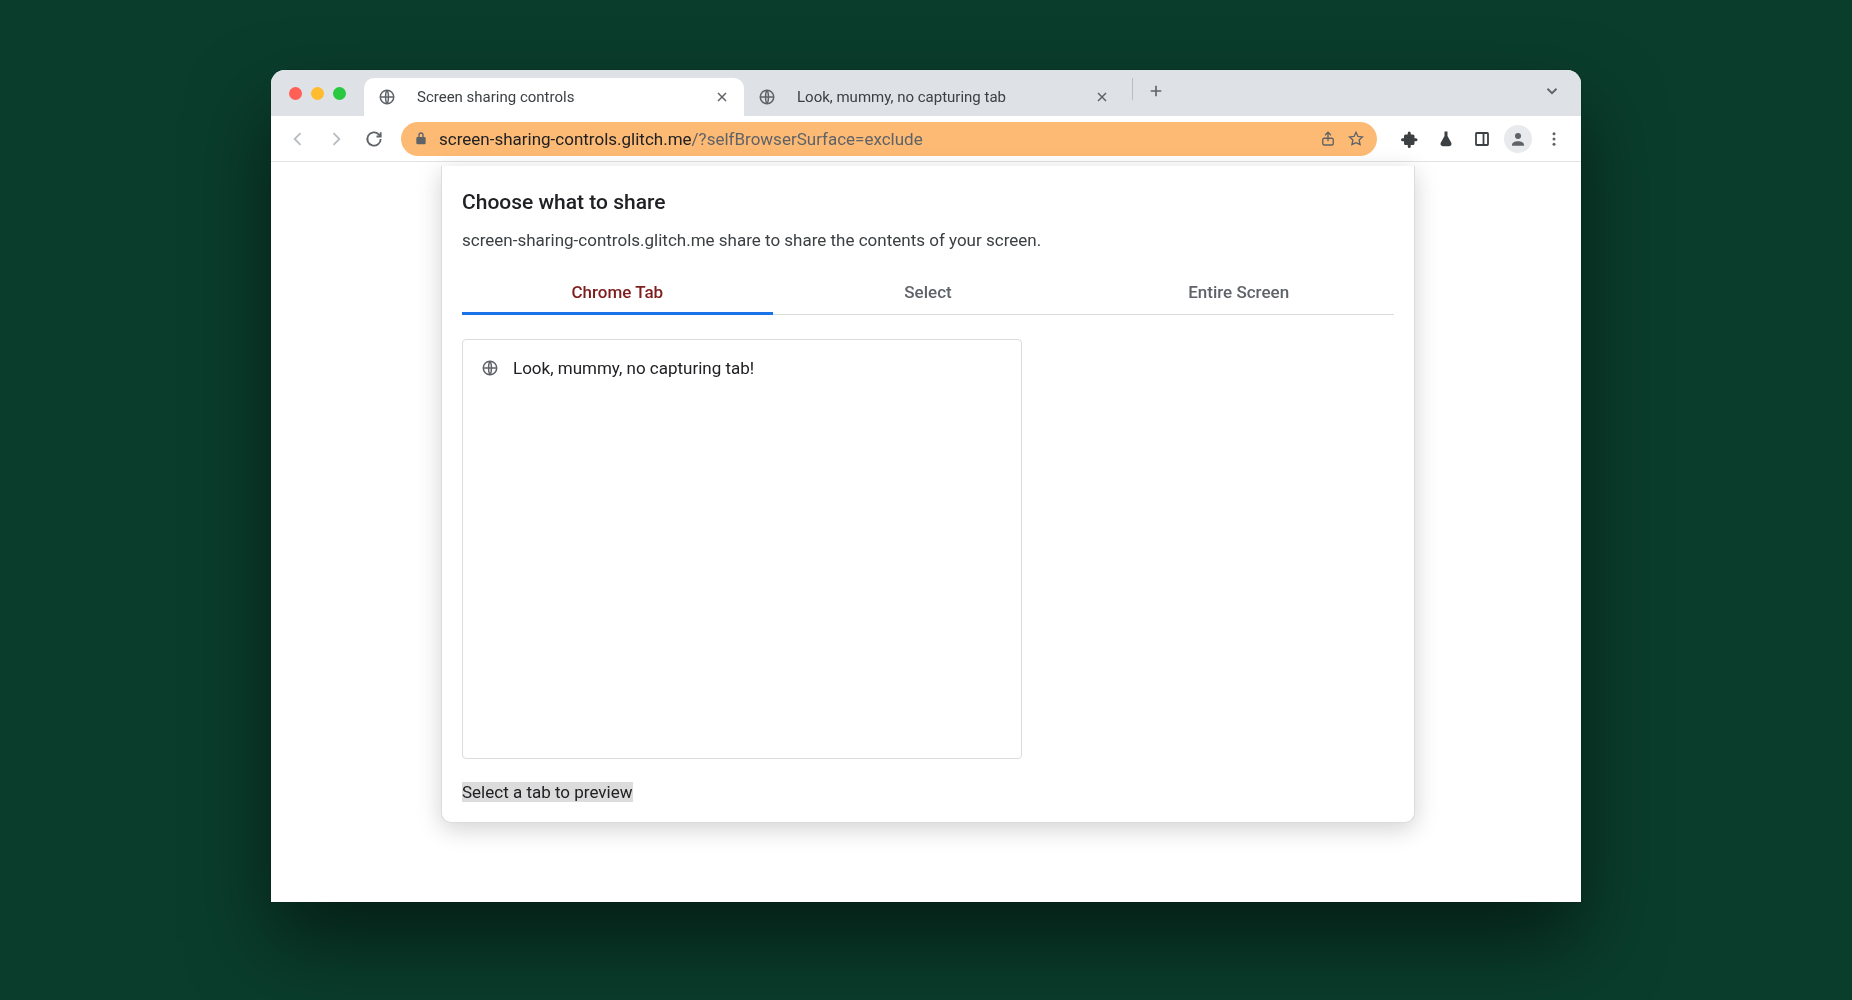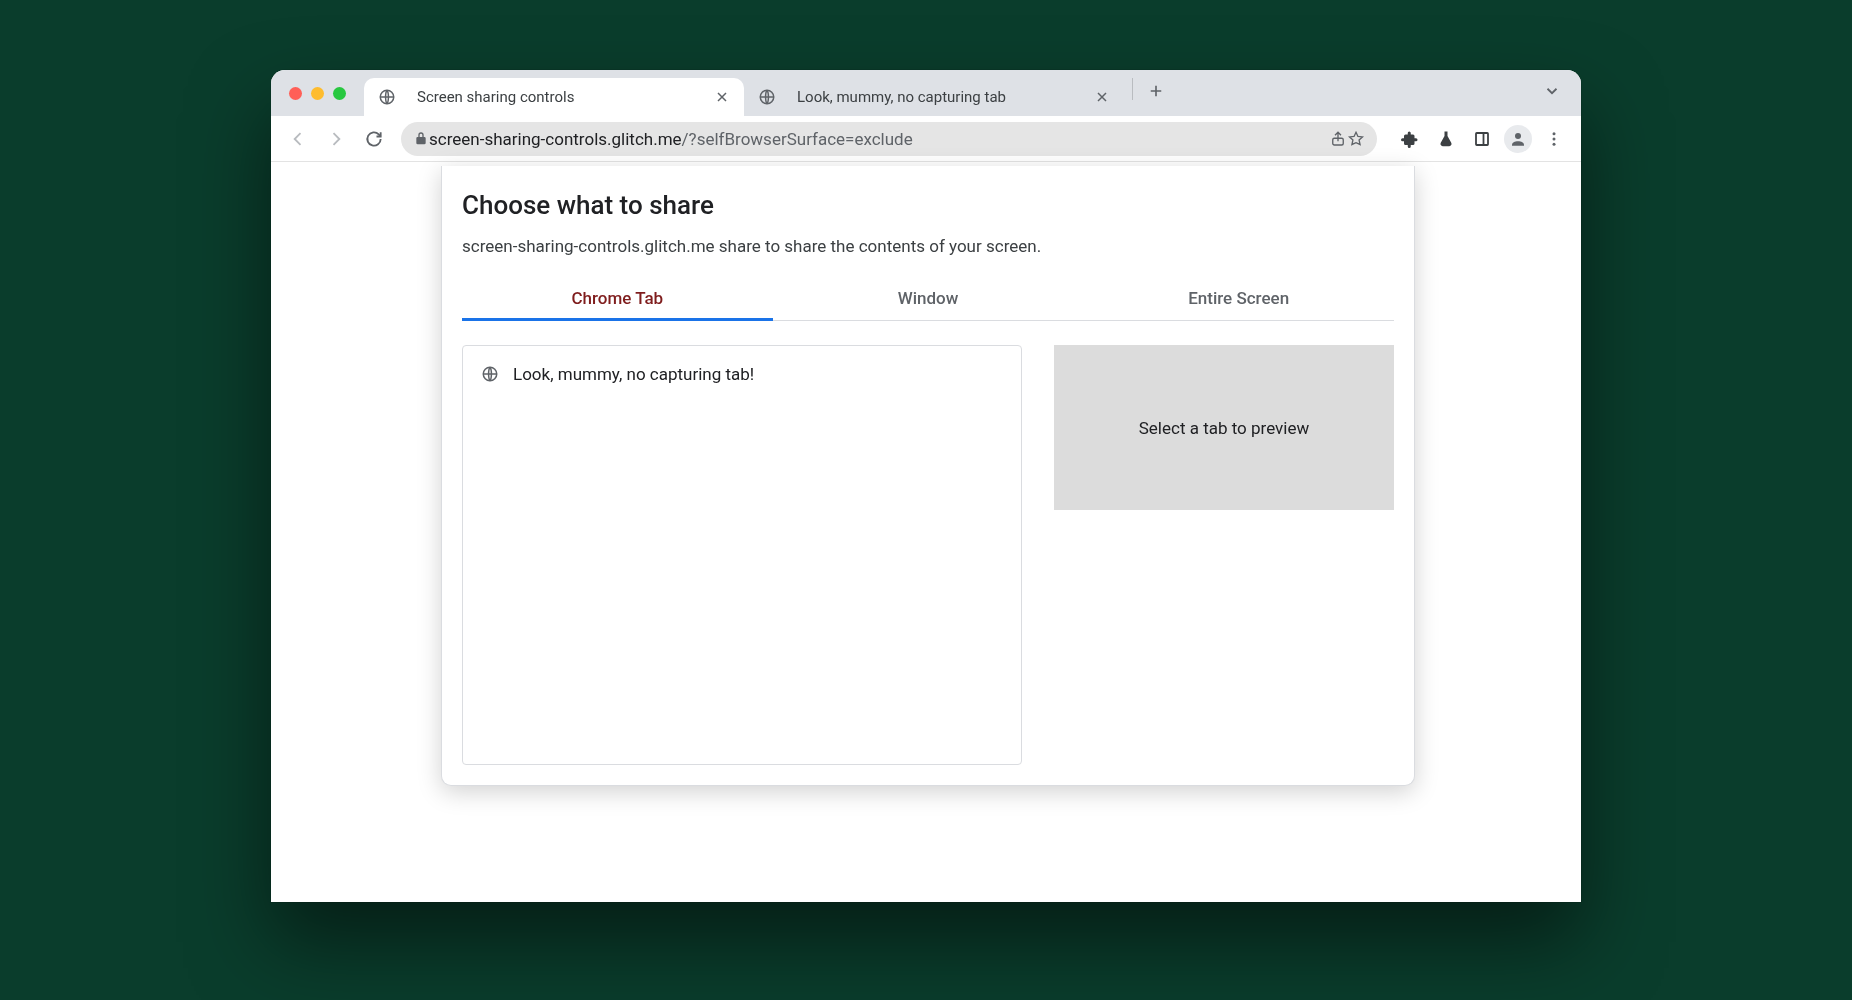--- a/index.html
+++ b/index.html
@@ -59,26 +59,26 @@
       display:flex;
       align-items:center;
       padding: 0 10px;
       gap: 4px;
     }
     .tb-btn { width:34px; height:34px; display:flex; align-items:center; justify-content:center; color:#5f6368; border-radius:50%; cursor:pointer; }
     .tb-btn.disabled { color:#b8bbbf; cursor:default; }
     .omnibox {
       flex:1;
       height:34px;
-      background:#e5e5e5;
+      background:#fdba74;
       border-radius:17px;
       display:flex;
       align-items:center;
       padding:0 12px;
-      gap:0;
+      gap:10px;
       margin: 0 6px;
     }
     .omnibox .lock { color:#5f6368; flex:none; }
     .omnibox .url { font-size:17px; color:#202124; white-space:nowrap; overflow:hidden; }
     .omnibox .url .path { color:#5f6368; }
     .toolbar-icons { display:flex; align-items:center; gap:2px; margin-left:6px;}
     .avatar { width:28px; height:28px; border-radius:50%; background:#e8eaed; display:flex; align-items:center; justify-content:center; color:#5f6368; }
     
     .content { position:relative; background:#fff; height: 740px; }
     .panel {
@@ -86,27 +86,27 @@
       top: 4px;
       left: 170px;
       width: 974px;
       background:#fff;
       border: 1px solid #dadce0;
       border-top: none;
       border-radius: 0 0 10px 10px;
       box-shadow: 0 6px 24px rgba(0,0,0,0.18);
       padding: 24px 20px 20px;
     }
-    .panel-title { font-size:26px; font-weight:500; color:#202124; margin-bottom:16px; }
+    .panel-title { font-size:21px; font-weight:500; color:#202124; margin-bottom:16px; }
     .panel-desc { font-size:17px; color:#3c4043; margin-bottom:20px; }
     .share-tabs { display:flex; border-bottom:1px solid #dadce0; }
     .share-tab { flex:1; text-align:center; padding:12px 0; font-size:17px; color:#5f6368; cursor:pointer; position:relative; font-weight:500;}
     .share-tab.active { color:#7f1d1d; }
     .share-tab.active::after { content:""; position:absolute; left:0; right:0; bottom:-1px; height:3px; background:#1a73e8; }
-    .share-body { display:flex; gap:32px; margin-top:24px; align-items:flex-start;}
+    .share-body { display:flex; gap:23px; margin-top:24px; align-items:flex-start;flex-direction:column;}
     .tab-list {
       width: 560px;
       height: 420px;
       border:1px solid #dadce0;
       border-radius:4px;
       padding: 10px 6px;
     }
     .tab-list-item { display:flex; align-items:center; gap:14px; padding:8px 12px; border-radius:6px; cursor:pointer; font-size:17px; color:#202124;}
     .tab-list-item .favicon{ width:18px; height:18px; color:#5f6368;}
     .preview {
@@ -253,21 +253,21 @@
     </div>
   </div>
 
   <div class="content">
     <div class="panel">
       <div class="panel-title">Choose what to share</div>
       <div class="panel-desc">screen-sharing-controls.glitch.me share to share the contents of your screen.</div>
 
       <div class="share-tabs">
         <div class="share-tab active">Chrome Tab</div>
-        <div class="share-tab">Window</div>
+        <div class="share-tab">Select</div>
         <div class="share-tab">Entire Screen</div>
       </div>
 
       <div class="share-body">
         <div class="tab-list">
           <div class="tab-list-item">
             <span class="favicon">
               <svg viewBox="0 0 24 24" width="18" height="18" fill="none" stroke="currentColor" stroke-width="2">
                   <circle cx="12" cy="12" r="9"></circle>
                   <path d="M3 12h18M12 3c2.5 3 2.5 15 0 18M12 3c-2.5 3-2.5 15 0 18"></path>

